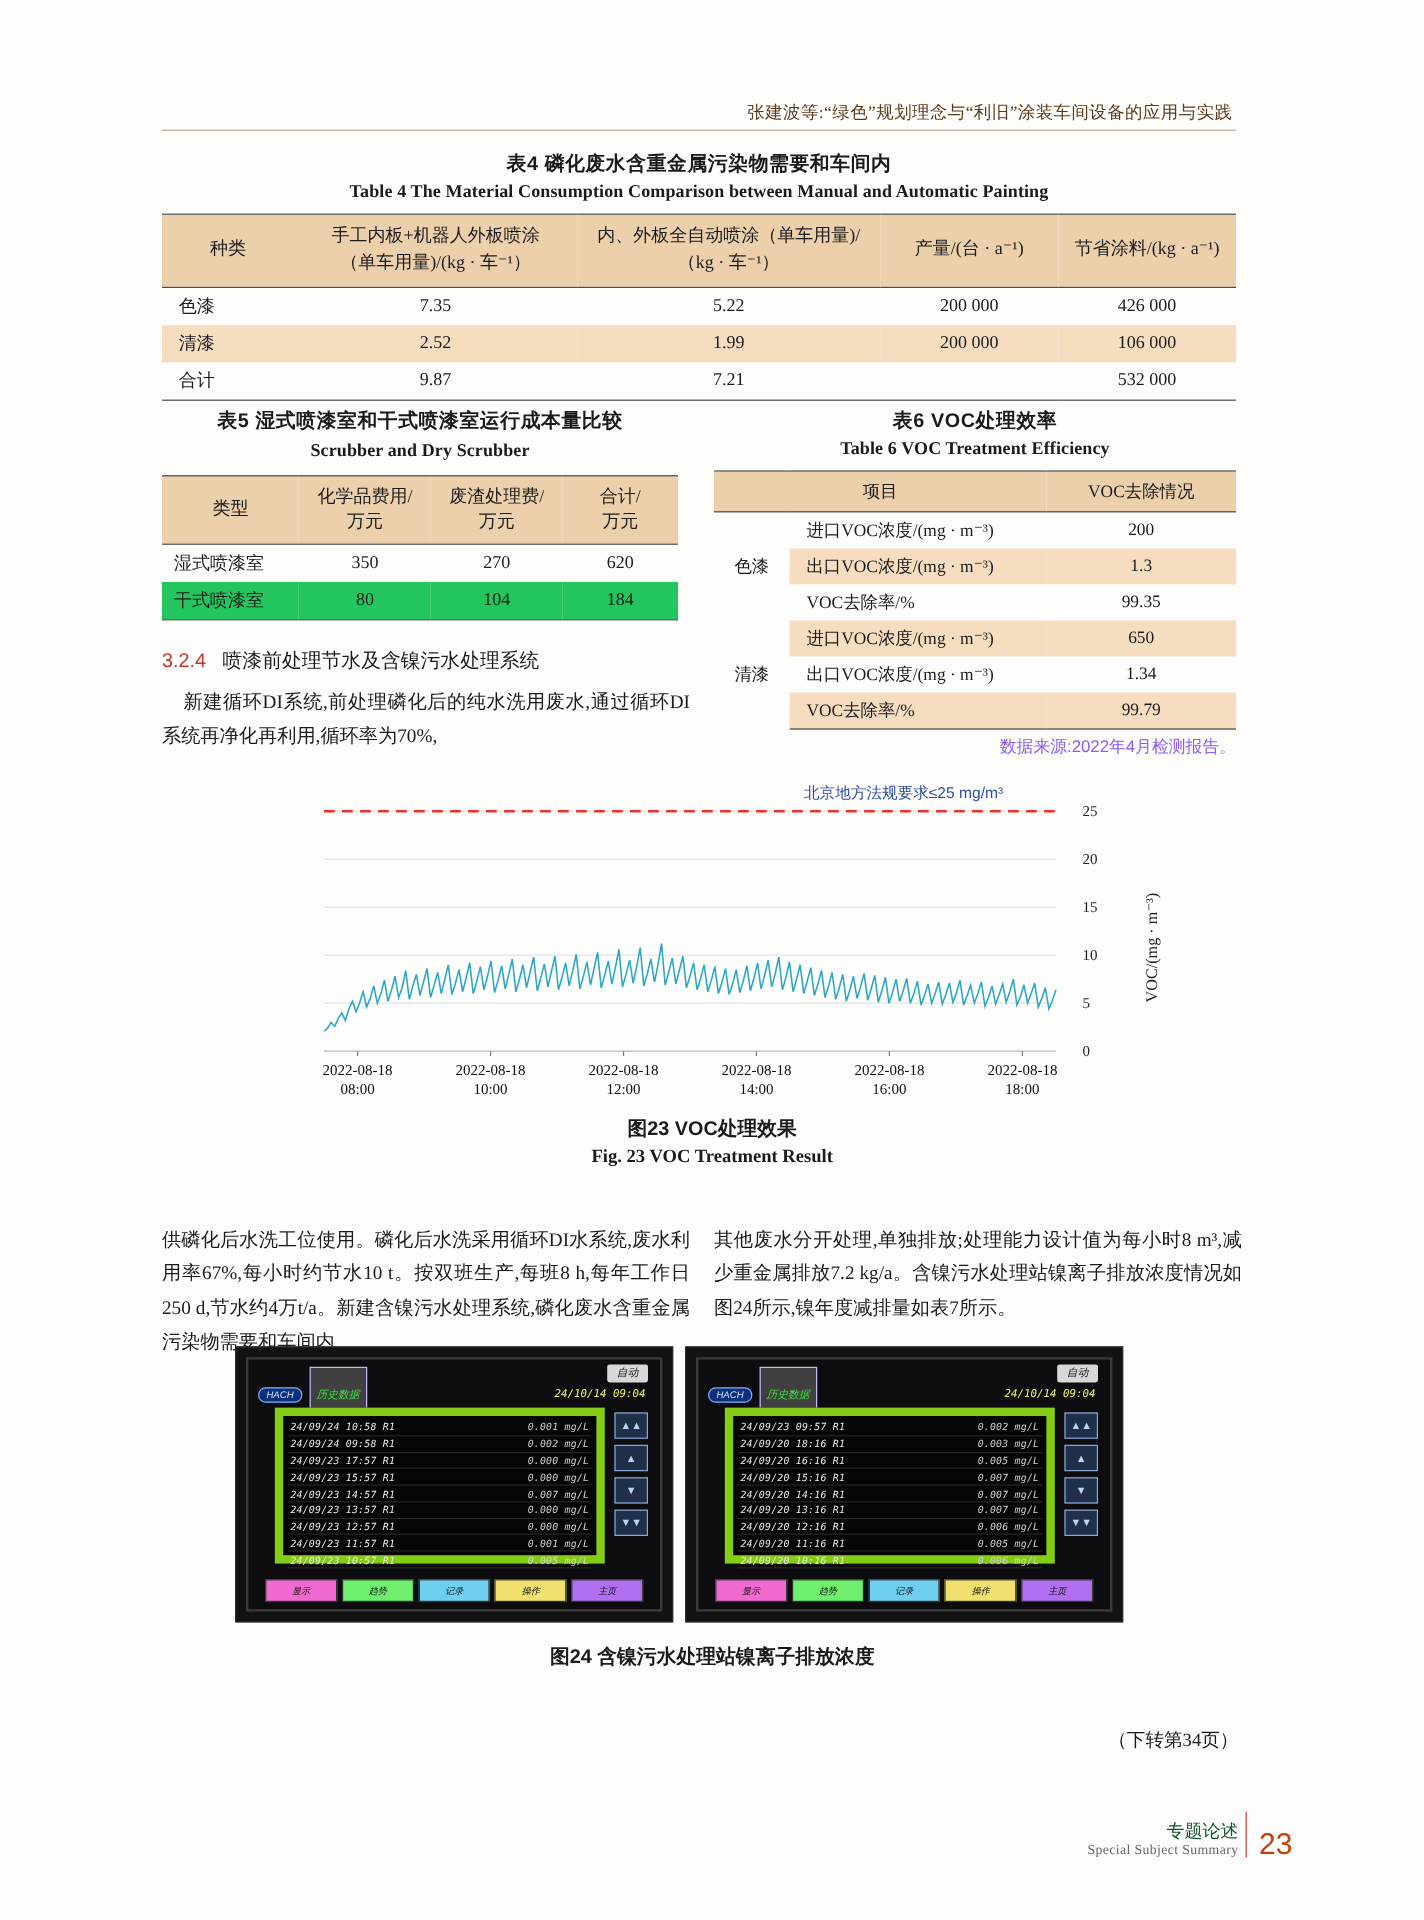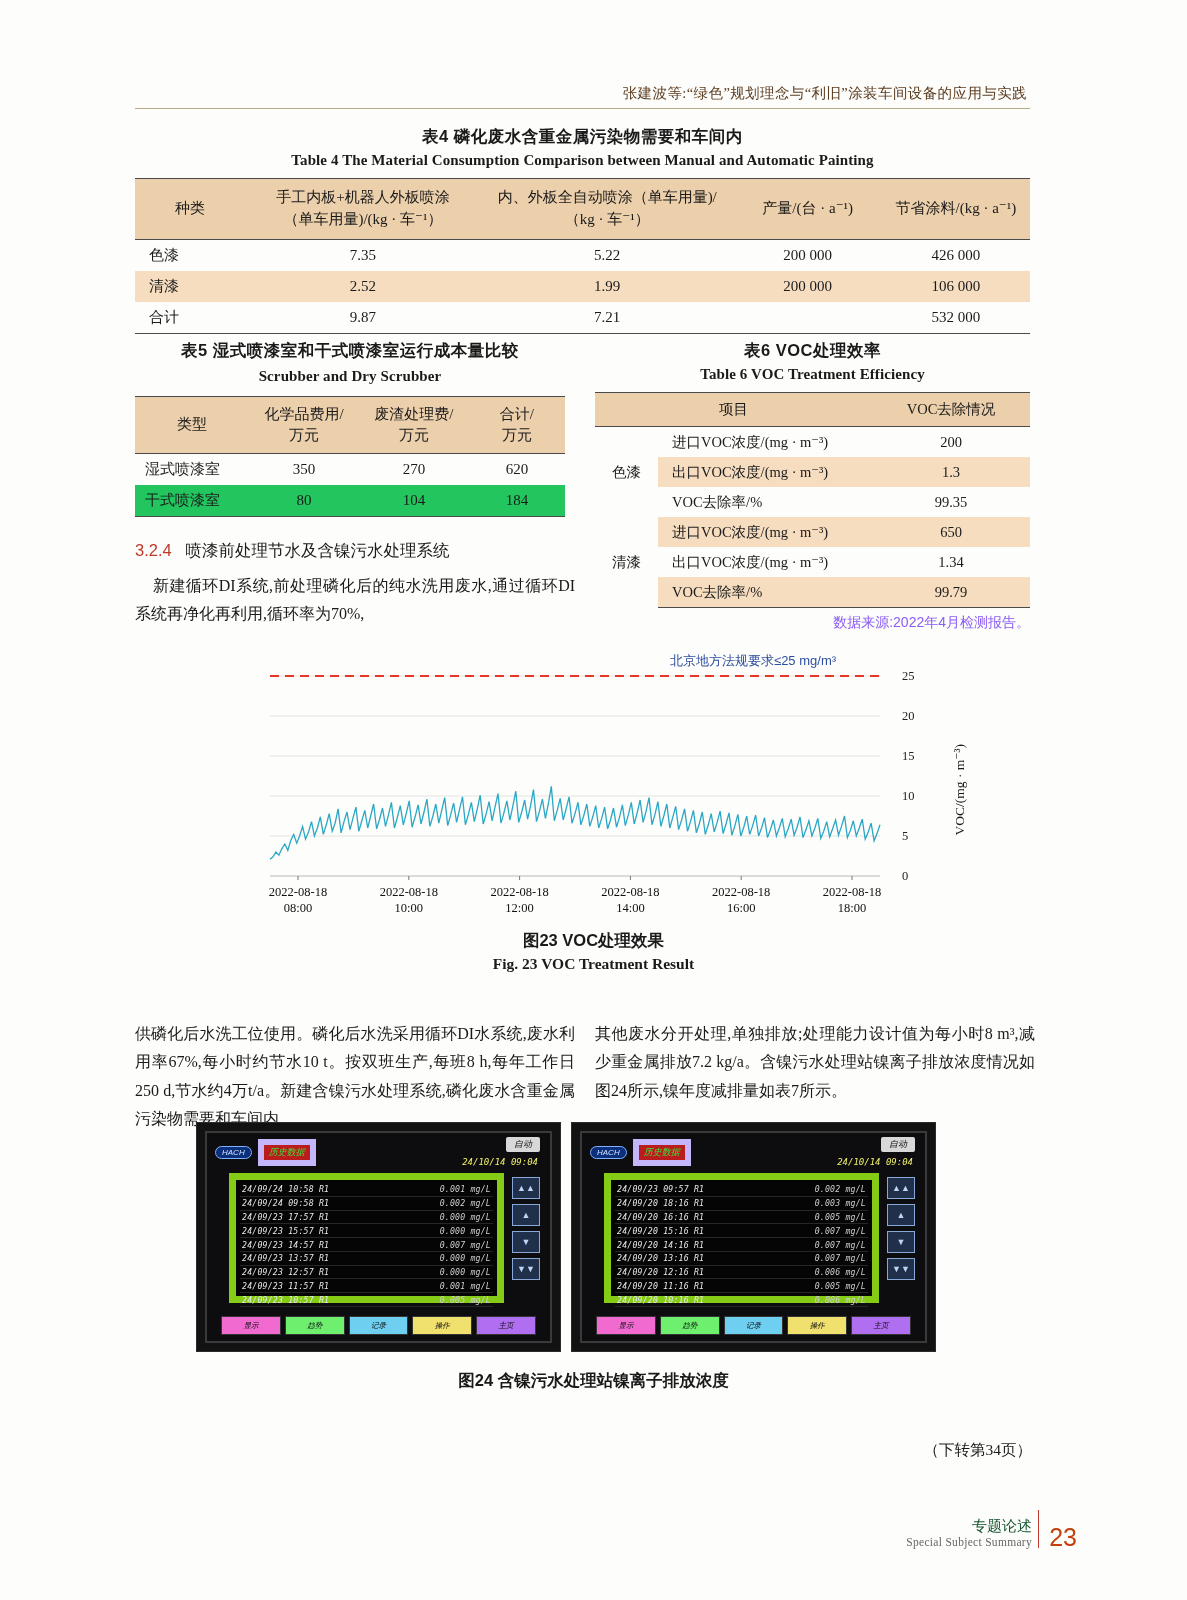--- a/index.html
+++ b/index.html
@@ -81,21 +81,21 @@
   
   #col-left{position:absolute;top:1020px;left:135px;width:440px;font-size:16px;line-height:1.78;text-align:justify;}
   #col-right{position:absolute;top:1020px;left:595px;width:440px;font-size:16px;line-height:1.78;text-align:justify;}
 
   
   #photos{position:absolute;top:1122px;left:196px;width:740px;height:230px;display:flex;gap:10px;font-style:italic;}
   .photo{flex:1;background:#121212;position:relative;overflow:hidden;border:1px solid #2a2a2a;}
   .hmi{position:absolute;inset:8px 8px 8px 8px;background:#0d0d0f;border:2px solid #3a3a3a;}
   .hmi-top{position:absolute;top:6px;left:8px;display:flex;gap:6px;align-items:center;}
   .badge-hach{background:#0b2f7a;color:#cfe2ff;font-size:8px;padding:1px 6px;border-radius:7px;border:1px solid #7fb2ff;font-family:"Liberation Sans","DejaVu Sans",sans-serif;}
-  .badge-hist{background:#b91c1c;color:#39e639;font-size:9px;padding:1px 5px;border:6px solid #c4b5fd;font-family:"Liberation Sans","DejaVu Sans",sans-serif;}
+  .badge-hist{background:#404040;color:#39e639;font-size:9px;padding:16px 5px;border:1px solid #c4b5fd;font-family:"Liberation Sans","DejaVu Sans",sans-serif;}
   .badge-auto{position:absolute;top:4px;right:10px;background:#d8d8d8;color:#111;font-size:9px;padding:1px 8px;border-radius:2px;font-family:"Liberation Sans","DejaVu Sans",sans-serif;}
   .ts{position:absolute;top:24px;right:12px;color:#f2f26a;font-size:9px;font-family:"DejaVu Sans Mono",monospace;}
   .rows{position:absolute;top:40px;left:22px;right:46px;bottom:38px;background:#050505;border:7px solid #84cc16;padding:3px 4px;}
   .rowline{color:#e9e9e9;font-size:8.2px;font-family:"DejaVu Sans Mono",monospace;letter-spacing:.2px;
     border-bottom:1px solid #262626;padding:1.4px 2px;display:flex;justify-content:space-between;}
   .rowline span:last-child{color:#cfcfcf;}
   .sidebtns{position:absolute;top:44px;right:10px;display:flex;flex-direction:column;gap:5px;}
   .sbtn{width:26px;height:20px;background:#20304a;border:1px solid #88a8d8;color:#bcd4f5;font-size:9px;display:flex;align-items:center;justify-content:center;}
   .botbtns{position:absolute;bottom:6px;left:14px;right:14px;display:flex;gap:4px;}
   .bbtn{flex:1;height:17px;font-size:7.5px;color:#101010;display:flex;align-items:center;justify-content:center;font-family:"Liberation Sans","DejaVu Sans",sans-serif;border:1px solid #333;}

